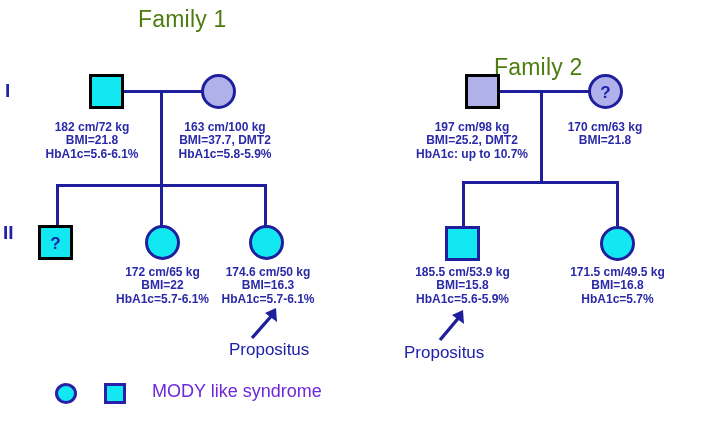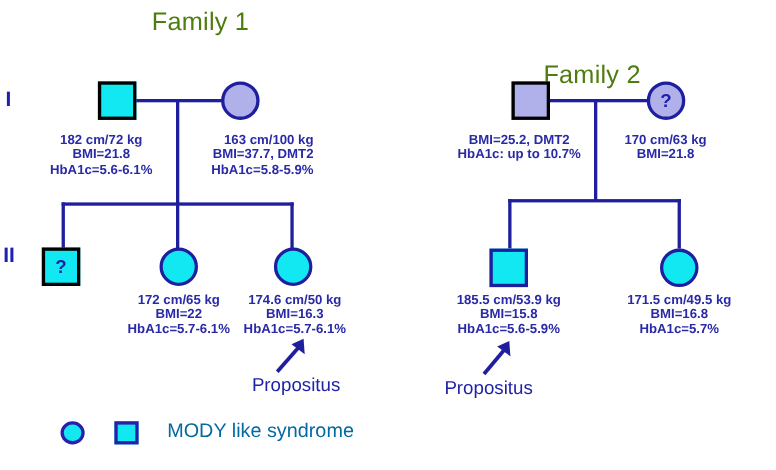--- a/index.html
+++ b/index.html
@@ -41,21 +41,21 @@
   }
   .propositus {
     position: absolute;
     font-size: 17px;
     color: #1f21a8;
     white-space: nowrap;
   }
   .legend-text {
     position: absolute;
     font-size: 18px;
-    color: #0369a1;
+    color: #6d28d9;
     white-space: nowrap;
     text-align: center;
   }
   
   .sym {
     position: absolute;
     box-sizing: border-box;
   }
   .sq {
     width: 35px;
@@ -129,21 +129,21 @@
   <div class="sym sq brd-black fill-cyan" style="left:89px; top:74px;"></div>
 
   <div class="sym ci brd-navy fill-lav" style="left:201px; top:74px;"></div>
 
   <div class="info" style="left:36px; top:121px; width:112px;">
     <div>182 cm/72 kg</div>
     <div>BMI=21.8</div>
     <div>HbA1c=5.6-6.1%</div>
   </div>
 
-  <div class="info" style="left:165px; top:121px; width:120px;text-align:right;">
+  <div class="info" style="left:165px; top:121px; width:120px;">
     <div>163 cm/100 kg</div>
     <div>BMI=37.7, DMT2</div>
     <div>HbA1c=5.8-5.9%</div>
   </div>
 
   <div class="sym sq brd-black fill-cyan" style="left:38px; top:225px;">
     <span class="qmark">?</span>
   </div>
 
   <div class="sym ci brd-navy fill-cyan" style="left:145px; top:225px;"></div>
@@ -178,20 +178,21 @@
   <div class="line vline" style="left:462px; top:181px; height:45px;"></div>
   <div class="line vline" style="left:616px; top:181px; height:45px;"></div>
 
   <div class="sym sq brd-black fill-lav" style="left:465px; top:74px;"></div>
 
   <div class="sym ci brd-navy fill-lav" style="left:588px; top:74px;">
     <span class="qmark">?</span>
   </div>
 
   <div class="info" style="left:408px; top:121px; width:128px;">
+    <div>197 cm/98 kg</div>
     <div>BMI=25.2, DMT2</div>
     <div>HbA1c: up to 10.7%</div>
   </div>
 
   <div class="info" style="left:549px; top:121px; width:112px;">
     <div>170 cm/63 kg</div>
     <div>BMI=21.8</div>
   </div>
 
   <div class="sym sq brd-navy fill-cyan" style="left:445px; top:226px;"></div>

